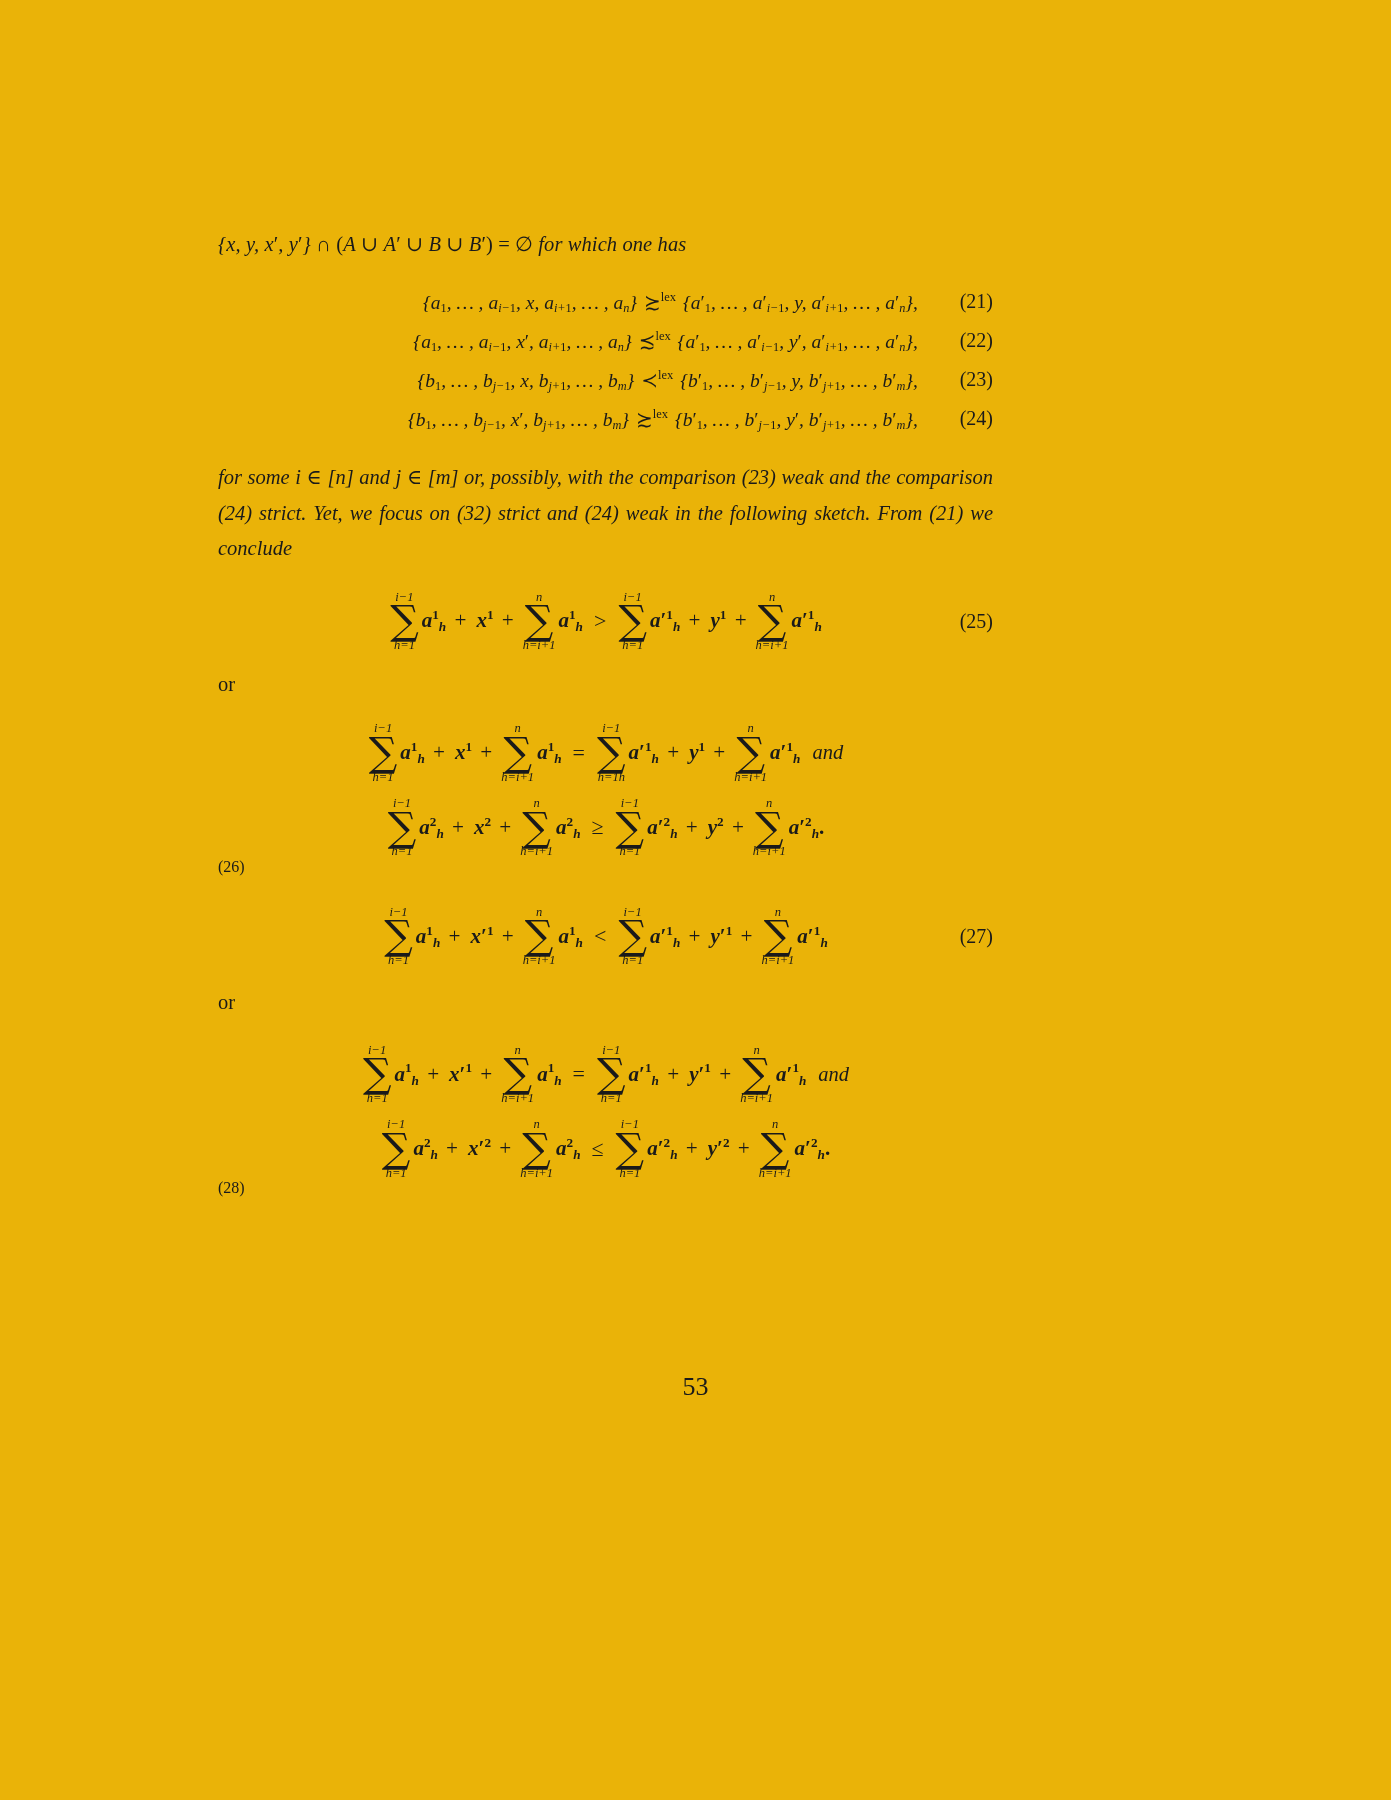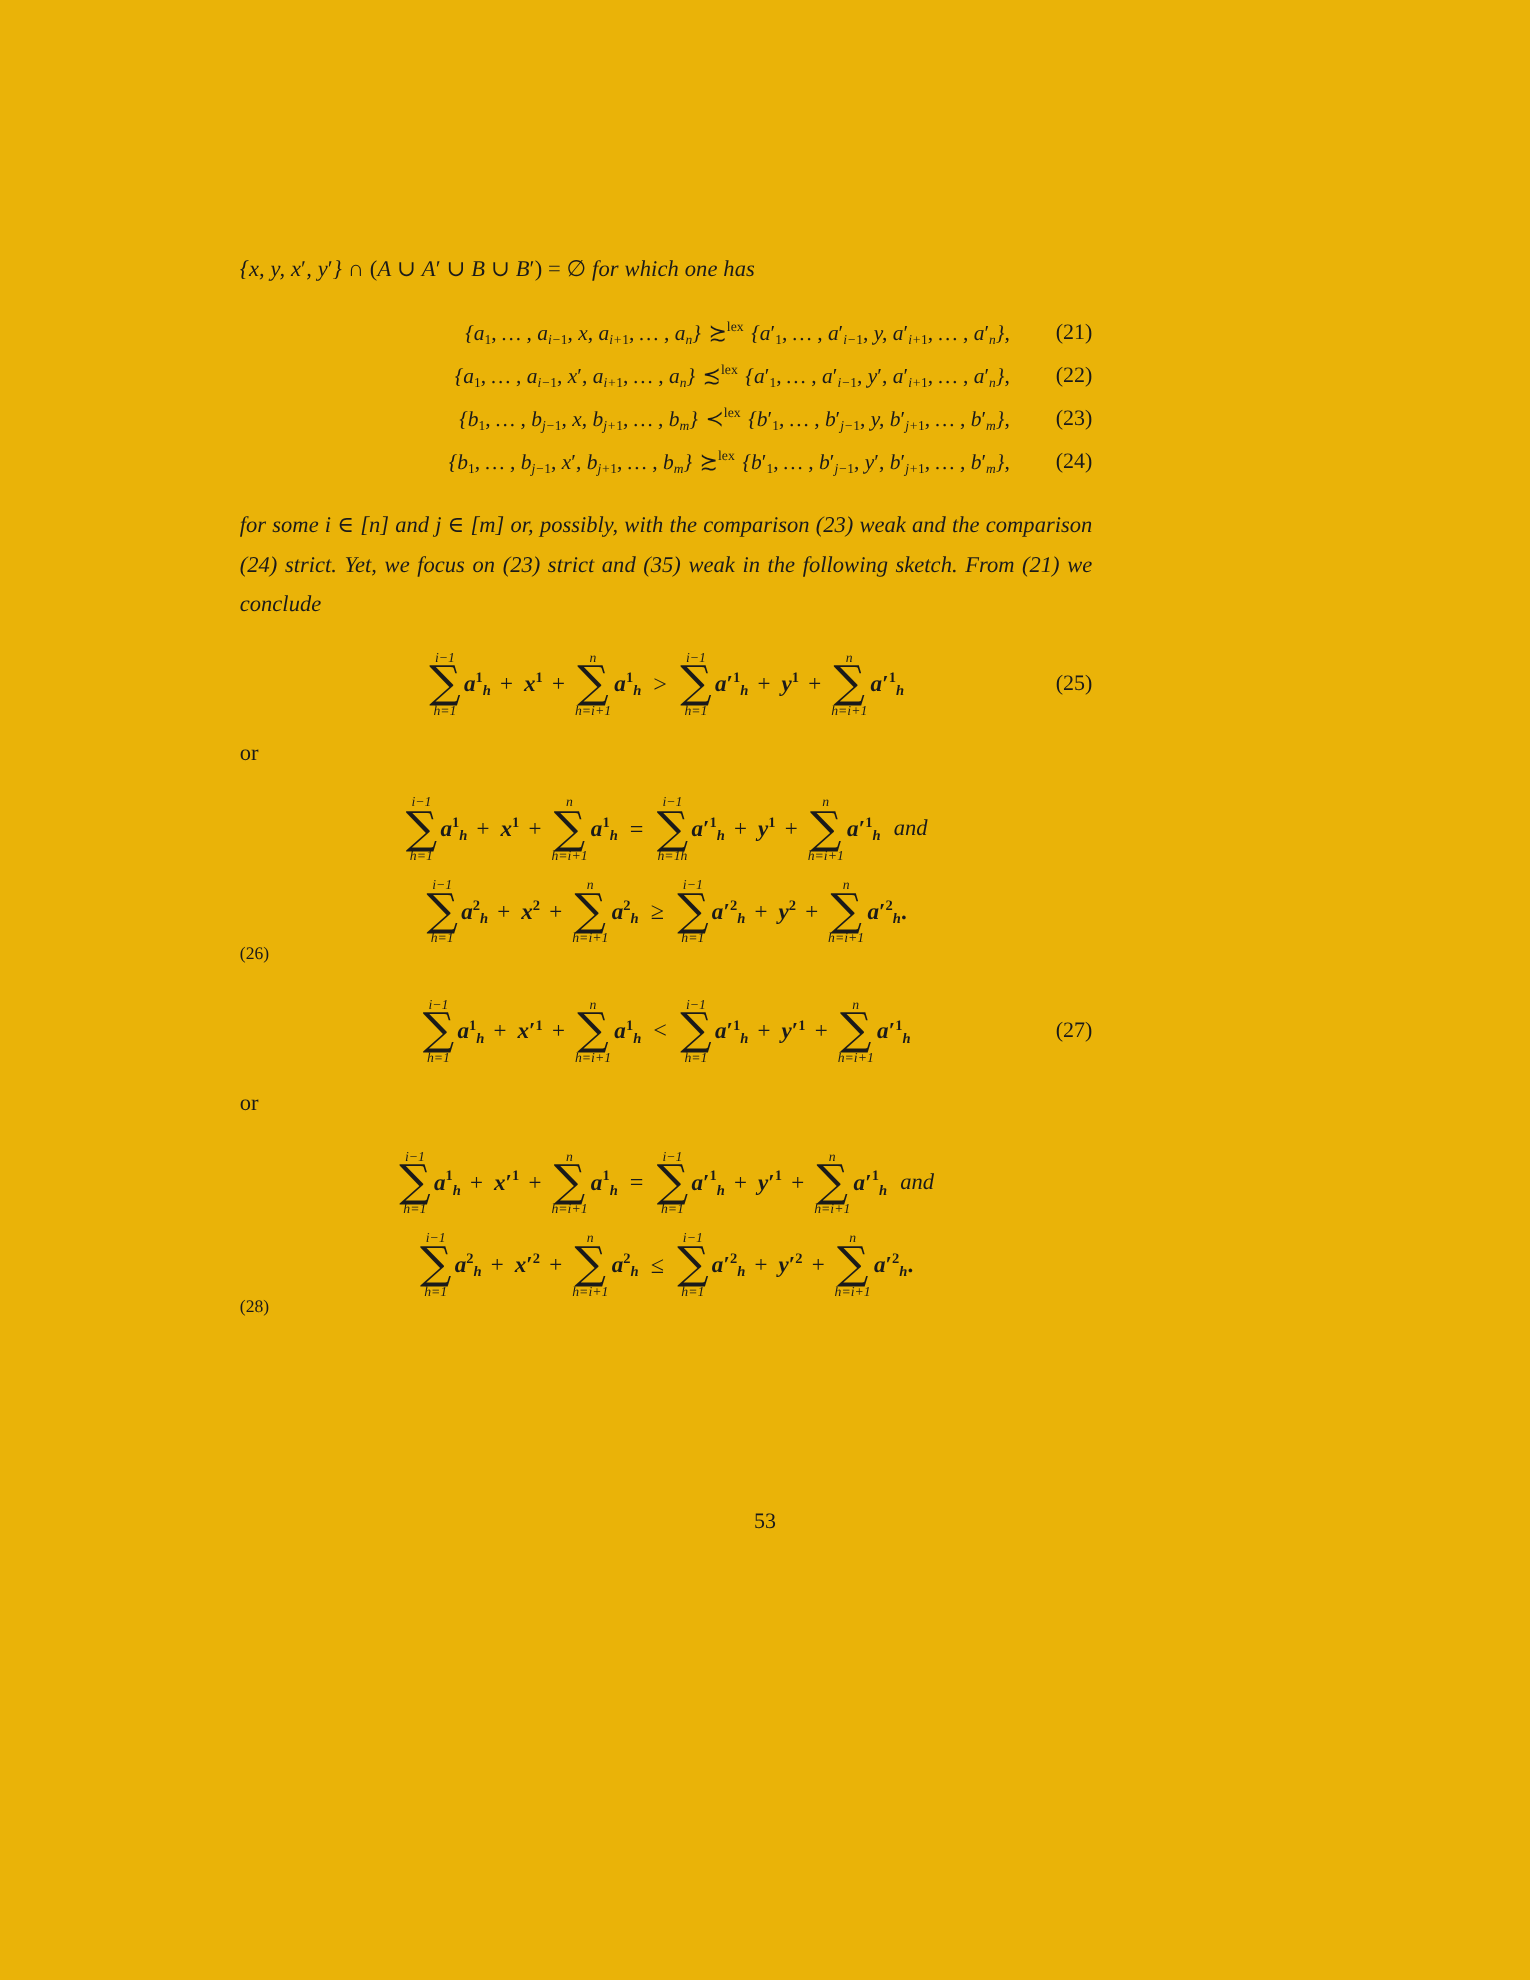--- a/index.html
+++ b/index.html
@@ -182,21 +182,21 @@
   }
   .period { font-style: normal; }
 
   
   .folio {
     position: absolute;
     left: 0;
     right: 0;
     top: 1372px;
     text-align: center;
-    font-size: 20px;
+    font-size: 26px;
     font-style: normal;
   }
 </style>
 </head>
 <body>
 
 <div class="page">
   <div class="content">
 
     <div class="intro-line math">
@@ -236,21 +236,21 @@
         <div class="eqbody math">
           <span>{<em>b</em><sub class="rm">1</sub>, … , <em>b</em><sub><em>j</em>−<span class="rm">1</span></sub>, <em>x</em><span class="prime">′</span>, <em>b</em><sub><em>j</em>+<span class="rm">1</span></sub>, … , <em>b</em><sub><em>m</em></sub>}</span>
           <span class="relsym"><span class="relmain">≿</span><span class="rellex">lex</span></span>
           <span>{<em>b</em><span class="prime">′</span><sub class="rm">1</sub>, … , <em>b</em><span class="prime">′</span><sub><em>j</em>−<span class="rm">1</span></sub>, <em>y</em><span class="prime">′</span>, <em>b</em><span class="prime">′</span><sub><em>j</em>+<span class="rm">1</span></sub>, … , <em>b</em><span class="prime">′</span><sub><em>m</em></sub>},</span>
         </div>
         <div class="eqtag">(24)</div>
       </div>
 
     </div>
 
-    <p class="para">for some i ∈ [n] and j ∈ [m] or, possibly, with the comparison (23) weak and the comparison (24) strict. Yet, we focus on (23) strict and (35) weak in the following sketch. From (21) we conclude</p>
+    <p class="para">for some i ∈ [n] and j ∈ [m] or, possibly, with the comparison (23) weak and the comparison (24) strict. Yet, we focus on (32) strict and (24) weak in the following sketch. From (21) we conclude</p>
 
     <div class="display" style="margin-top:24px;">
       <span class="sumexpr">
         <span class="sum">
           <span class="lim up">i−1</span>
           <span class="sig">∑</span>
           <span class="lim dn">h=1</span>
         </span>
         <span class="term"><em>a</em><sup class="rm">1</sup><sub><em>h</em></sub></span>
         <span class="op">+</span>

